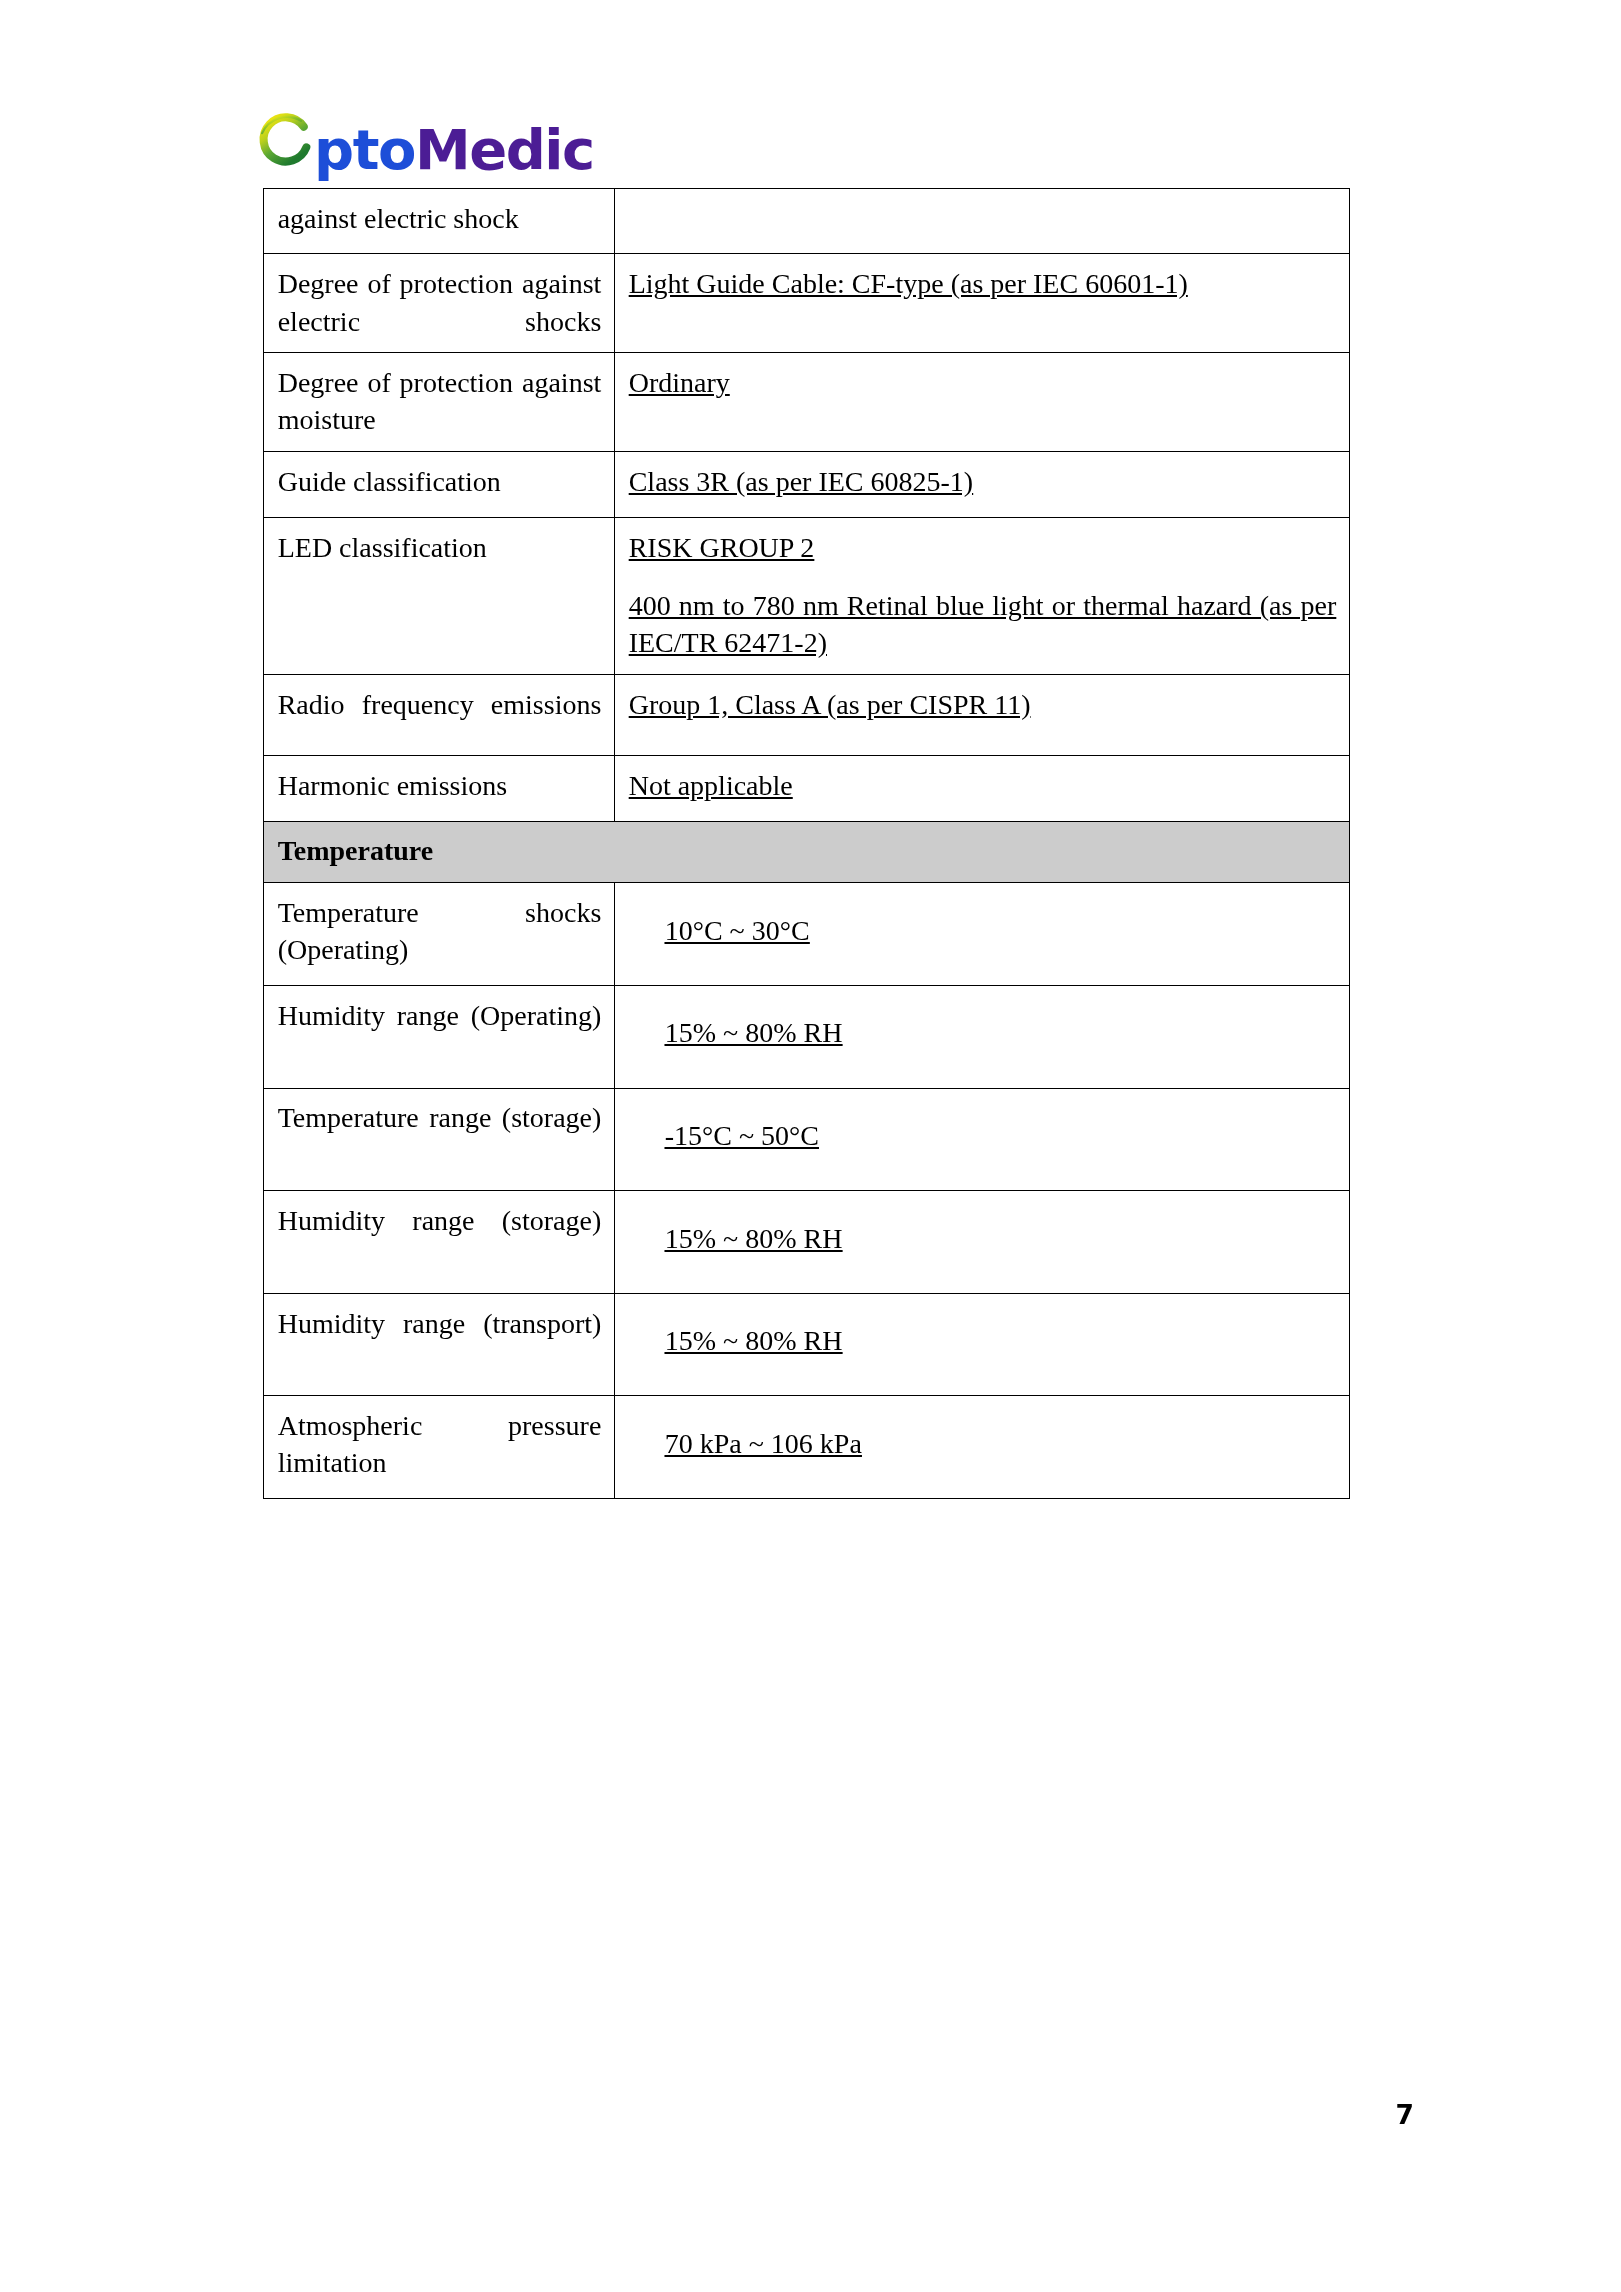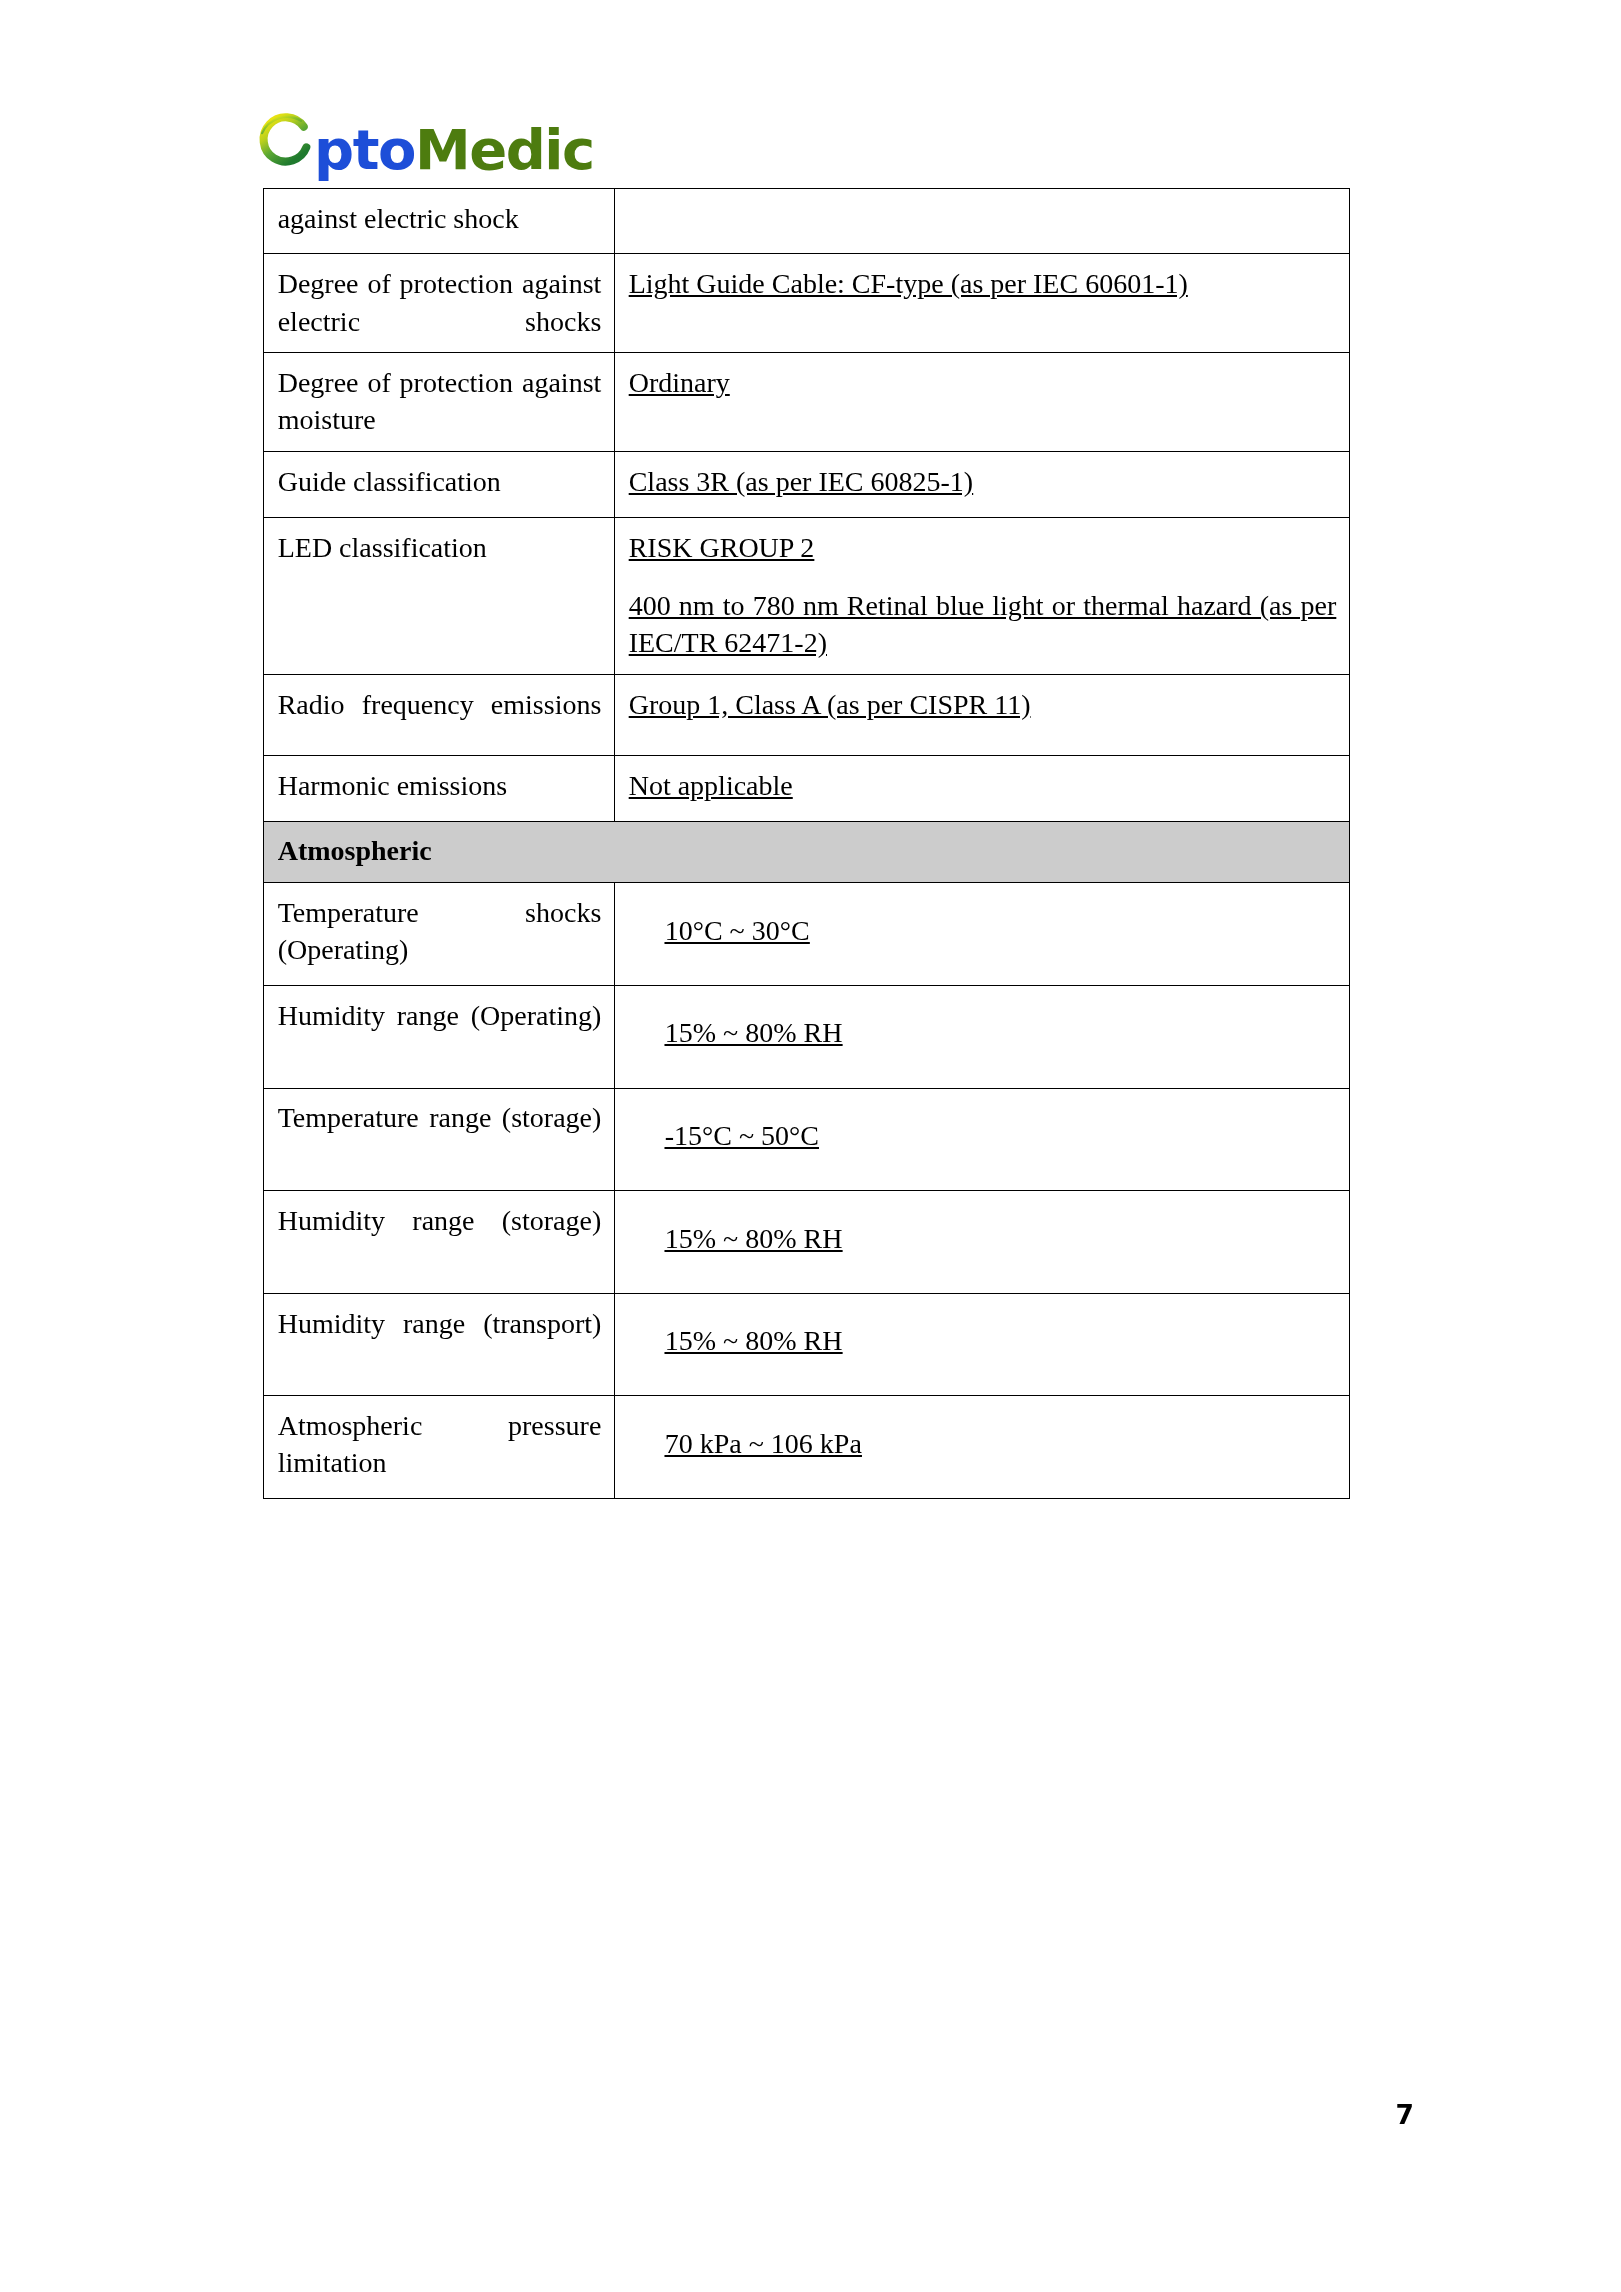--- a/index.html
+++ b/index.html
@@ -48,21 +48,21 @@
     line-height: 1;
     white-space: nowrap;
     position: relative;
     top: 6.9px;
   }
   .logo-word .lw-light {
     color: #1d4ed8;
     font-weight: 600;
   }
   .logo-word .lw-dark {
-    color: #4d7c0f;
+    color: #4c1d95;
     font-weight: 800;
   }
 
   
   .spec-table {
     position: absolute;
     left: 263px;
     top: 188px;
     width: 1086px;
     border-collapse: collapse;
@@ -241,21 +241,21 @@
         <td class="h-one">
           <div class="cell-label single">Harmonic emissions</div>
         </td>
         <td class="h-one">
           <div class="cell-value nojust">Not applicable</div>
         </td>
       </tr>
 
       <tr class="row-section">
         <td colspan="2">
-          <div class="section-title">Atmospheric</div>
+          <div class="section-title">Temperature</div>
         </td>
       </tr>
 
       <tr class="row-tall">
         <td class="h-two">
           <div class="cell-label">Temperature shocks (Operating)</div>
         </td>
         <td class="h-two cell-value vcenter">
           <div class="cell-value nojust">10°C ~ 30°C</div>
         </td>

